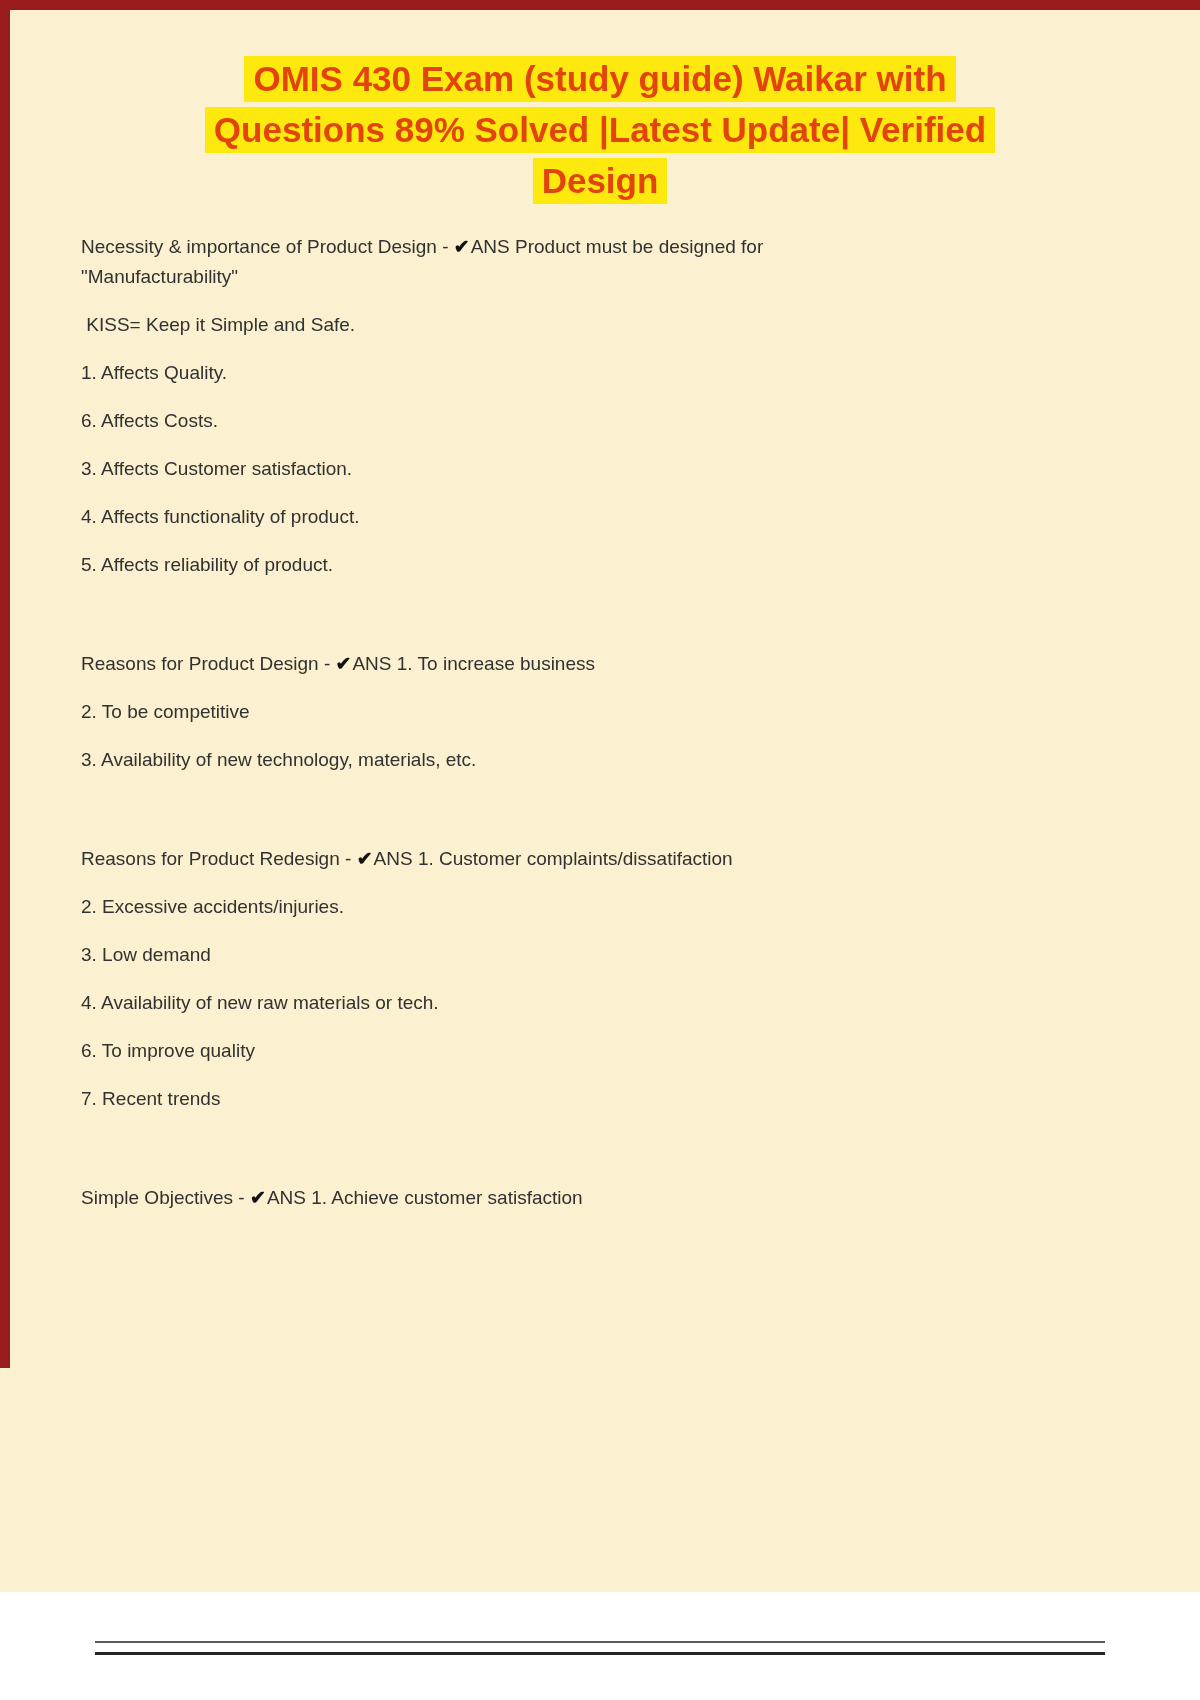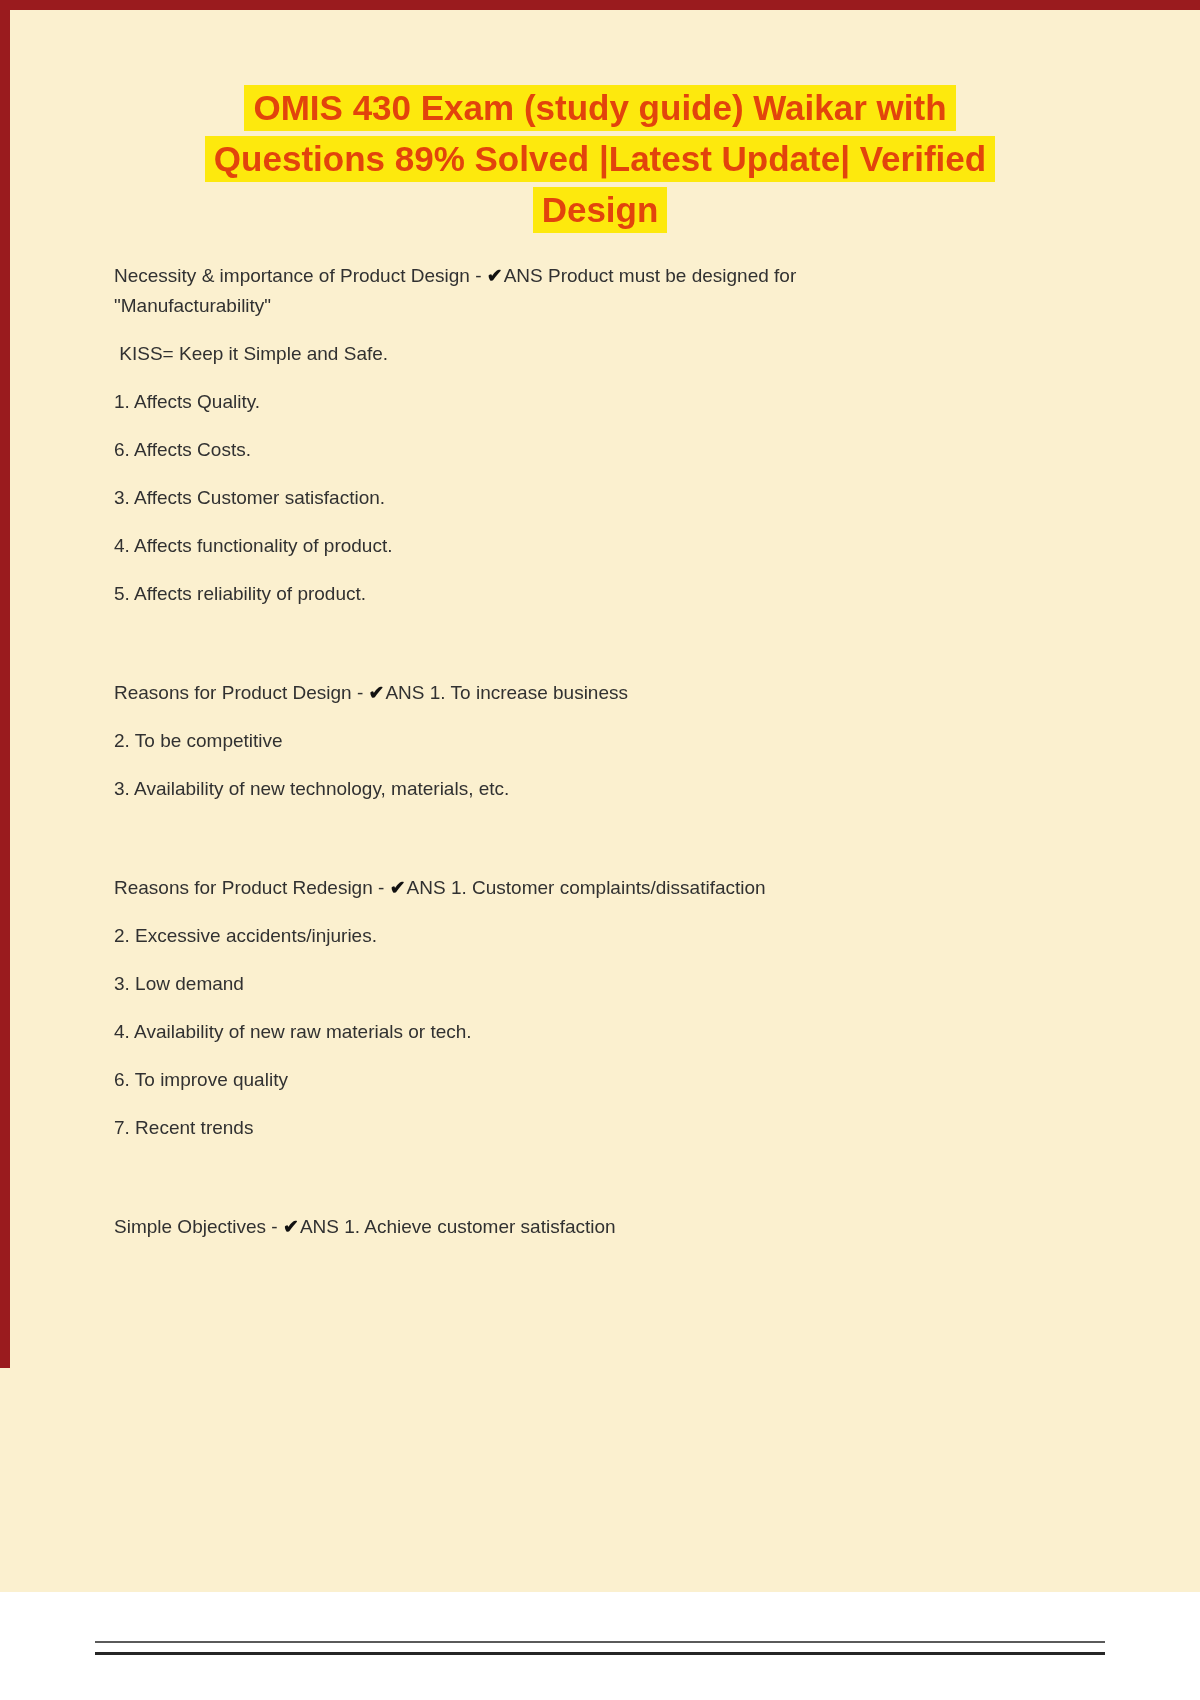--- a/index.html
+++ b/index.html
@@ -31,35 +31,35 @@
     background: var(--border-color);
   }
   .border-left {
     position: absolute;
     top: 0; left: 0;
     width: 10px; height: 1368px;
     background: var(--border-color);
   }
   .title {
     margin: 0;
-    padding-top: 85px;
+    padding-top: 56px;
     text-align: center;
     font-size: 35px;
     font-weight: bold;
     color: var(--title-color);
     line-height: 1;
   }
   .title-line { margin-bottom: 5px; }
   .highlight {
     display: inline-block;
     background: var(--highlight);
     padding: 5px 9px 6px;
   }
   .content {
-    margin: 28px 0 0 114px;
+    margin: 28px 0 0 81px;
     width: 820px;
     color: var(--text-color);
     font-size: 19px;
   }
   .para {
     margin: 0 0 18px 0;
     line-height: 30px;
     white-space: pre-wrap;
   }
   .check {

